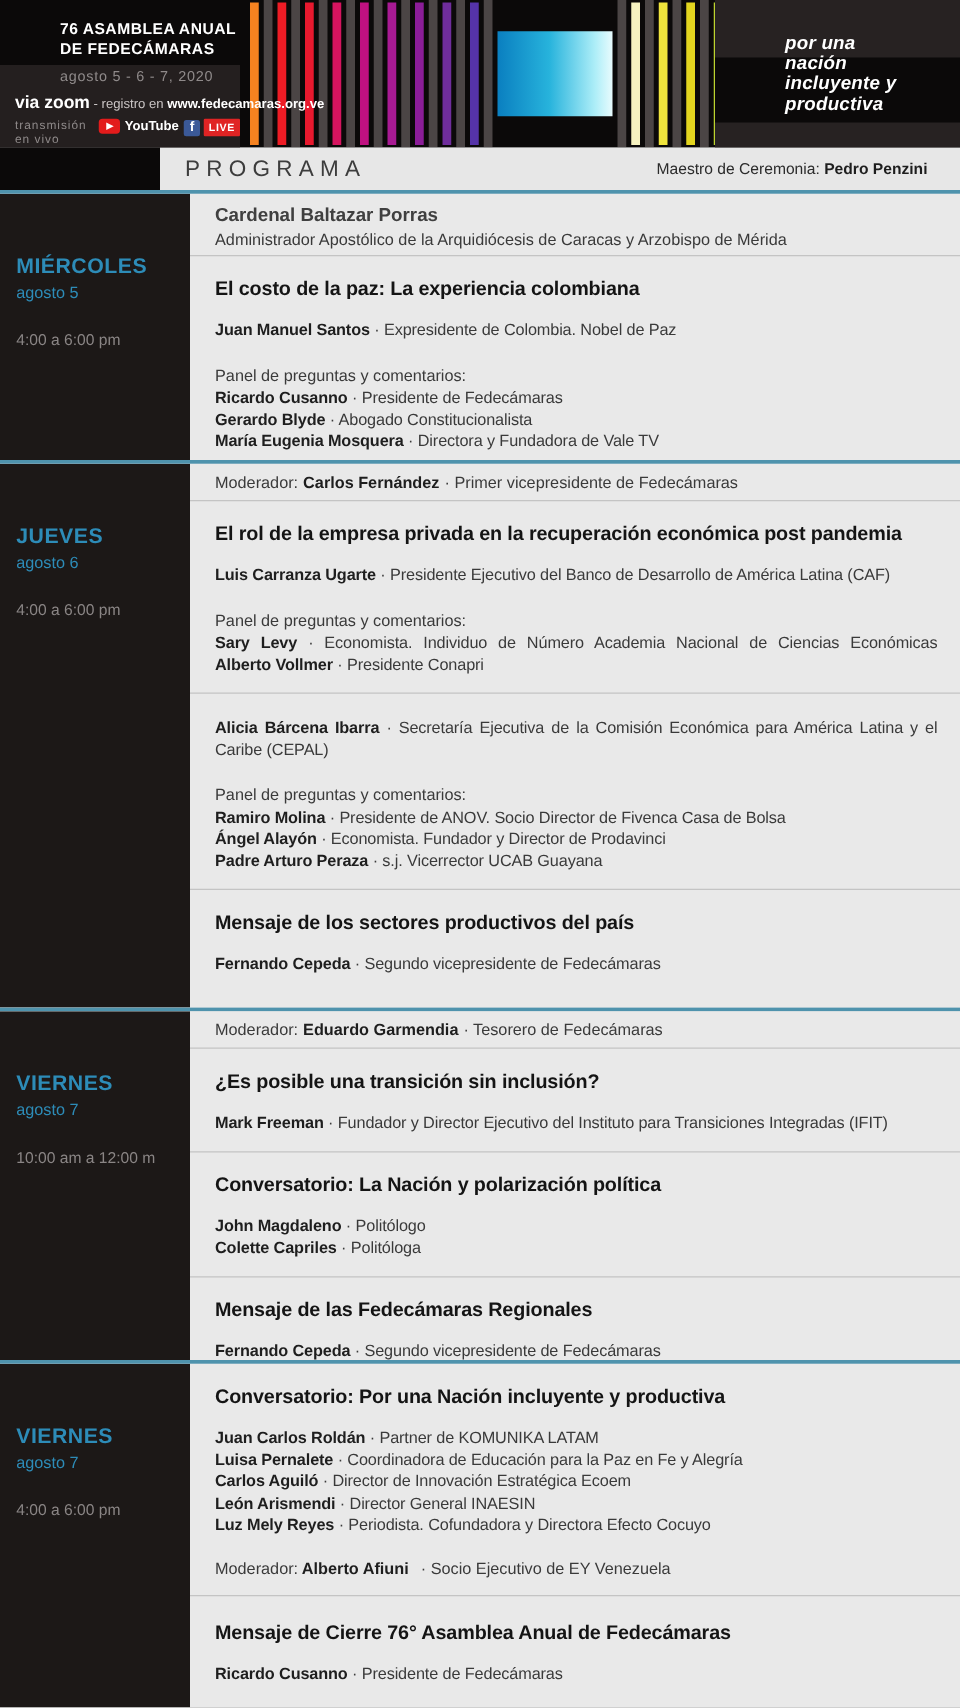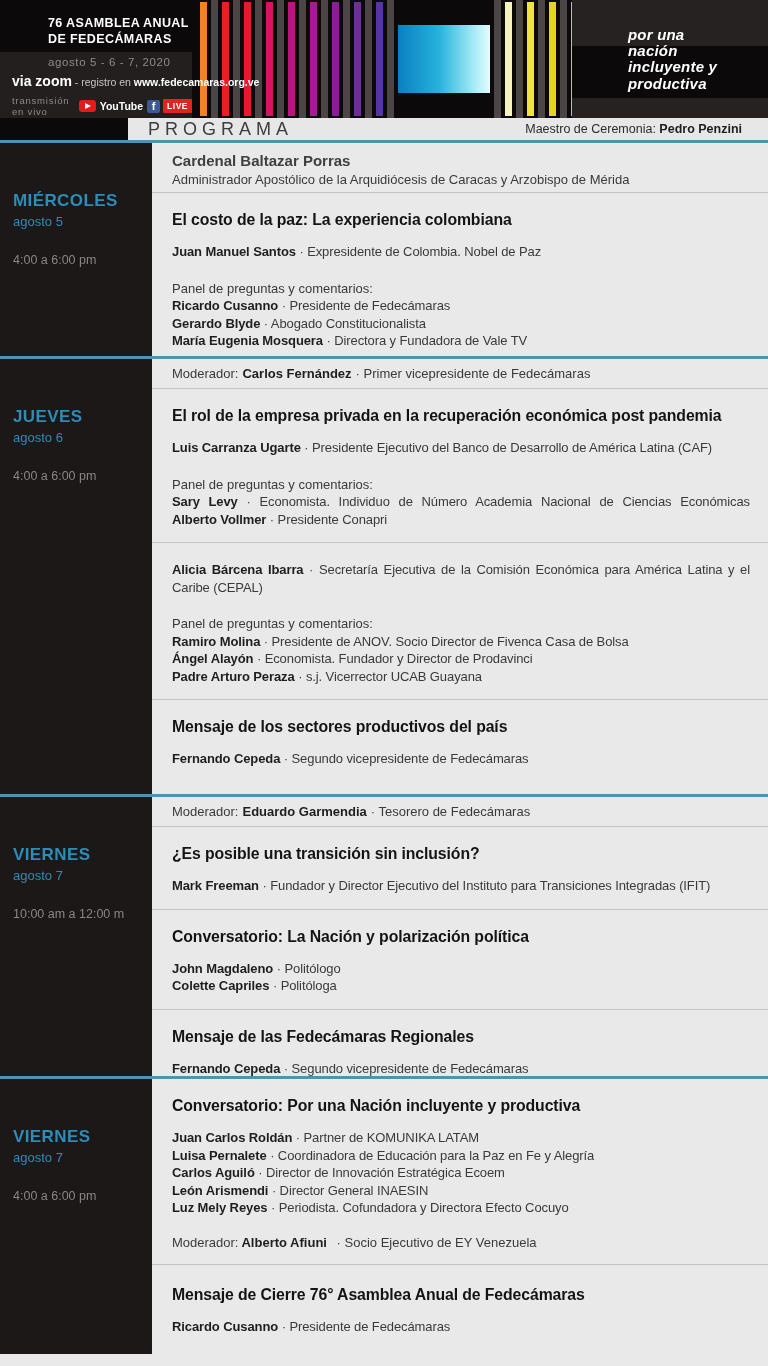--- a/index.html
+++ b/index.html
@@ -8,41 +8,41 @@
 
   
   .header { height:118px; display:flex; background:#0b0909; }
   .h-left { width:192px; position:relative; flex:none; }
   .h-left-title { padding:15px 0 0 48px; color:#fff; font-weight:bold; font-size:12.5px; line-height:1.3; letter-spacing:0.4px; }
   .h-left-panel { position:absolute; left:0; top:52px; right:0; bottom:0; background:#241f1f; padding:4px 0 0 12px; }
   .h-dates { margin-left:36px; color:#8f8a8a; font-size:11.5px; letter-spacing:0.6px; }
   .h-zoomline { margin-top:5px; color:#c9c4c4; font-size:10.5px; white-space:nowrap; }
   .h-zoomline .vz { font-weight:bold; color:#fff; font-size:14px; }
   .h-zoomline .site { font-weight:bold; color:#fff; }
-  .h-transrow { margin-top:6px; display:flex; align-items:center; gap:4px; }
+  .h-transrow { margin-top:6px; display:flex; align-items:flex-start; gap:4px; }
   .h-trans { color:#8f8a8a; font-size:9.5px; letter-spacing:0.8px; }
   .yt-badge { display:flex; align-items:center; gap:4px; }
   .yt-play { width:17px; height:12px; background:#e31b1b; border-radius:3px; position:relative; }
   .yt-play::after { content:""; position:absolute; left:6px; top:3px; border-left:6px solid #fff; border-top:3px solid transparent; border-bottom:3px solid transparent; }
   .yt-word { color:#fff; font-weight:bold; font-size:10.5px; }
   .fb-badge { display:flex; align-items:center; gap:3px; }
   .fb-f { width:13px; height:13px; background:#3b5998; color:#fff; font-weight:bold; font-size:11px; text-align:center; line-height:13px; border-radius:2px; }
   .live-tag { background:#e02424; color:#fff; font-weight:bold; font-size:8.5px; padding:2px 4px; border-radius:1px; letter-spacing:0.5px; }
 
   .h-bars { flex:1; display:flex; align-items:center; gap:4px; padding:0 8px; background:#0b0909; overflow:hidden; }
   .bar { width:7px; height:96%; flex:none; }
   .bar.gray { background:#4b4545; height:100%; }
   .bar.cyan { width:92px; height:57%; background:linear-gradient(90deg,#0a7fc0 0%,#27b3dc 45%,#aeeef8 85%,#e8fbfd 100%); }
 
   .h-right { width:196px; flex:none; position:relative; background:#272222; }
   .h-right-band { position:absolute; top:46px; left:0; right:0; height:52px; background:#0b0909; }
   .tagline { position:absolute; top:27px; left:56px; color:#fff; font-style:italic; font-weight:bold; font-size:15px; line-height:1.08; letter-spacing:0.2px; }
 
   
-  .program-row { height:22px; display:flex; }
+  .program-row { height:34px; display:flex; }
   .program-spacer { width:128px; flex:none; background:#0b0909; }
   .program-band { flex:1; background:#e7e7e7; display:flex; align-items:center; justify-content:space-between; padding:0 26px 0 20px; }
   .program-title { font-size:18px; letter-spacing:5px; color:#3d3d3d; }
   .mc { font-size:12.5px; color:#2b2b2b; }
   .mc .b { font-weight:bold; }
 
   
   .section { display:flex; border-top:3px solid #4f93ad; overflow:hidden; }
   .side { width:152px; flex:none; background:#1c1817; padding:48px 6px 0 13px; }
   .day { color:#2d8cb8; font-weight:bold; font-size:17px; letter-spacing:0.4px; }

